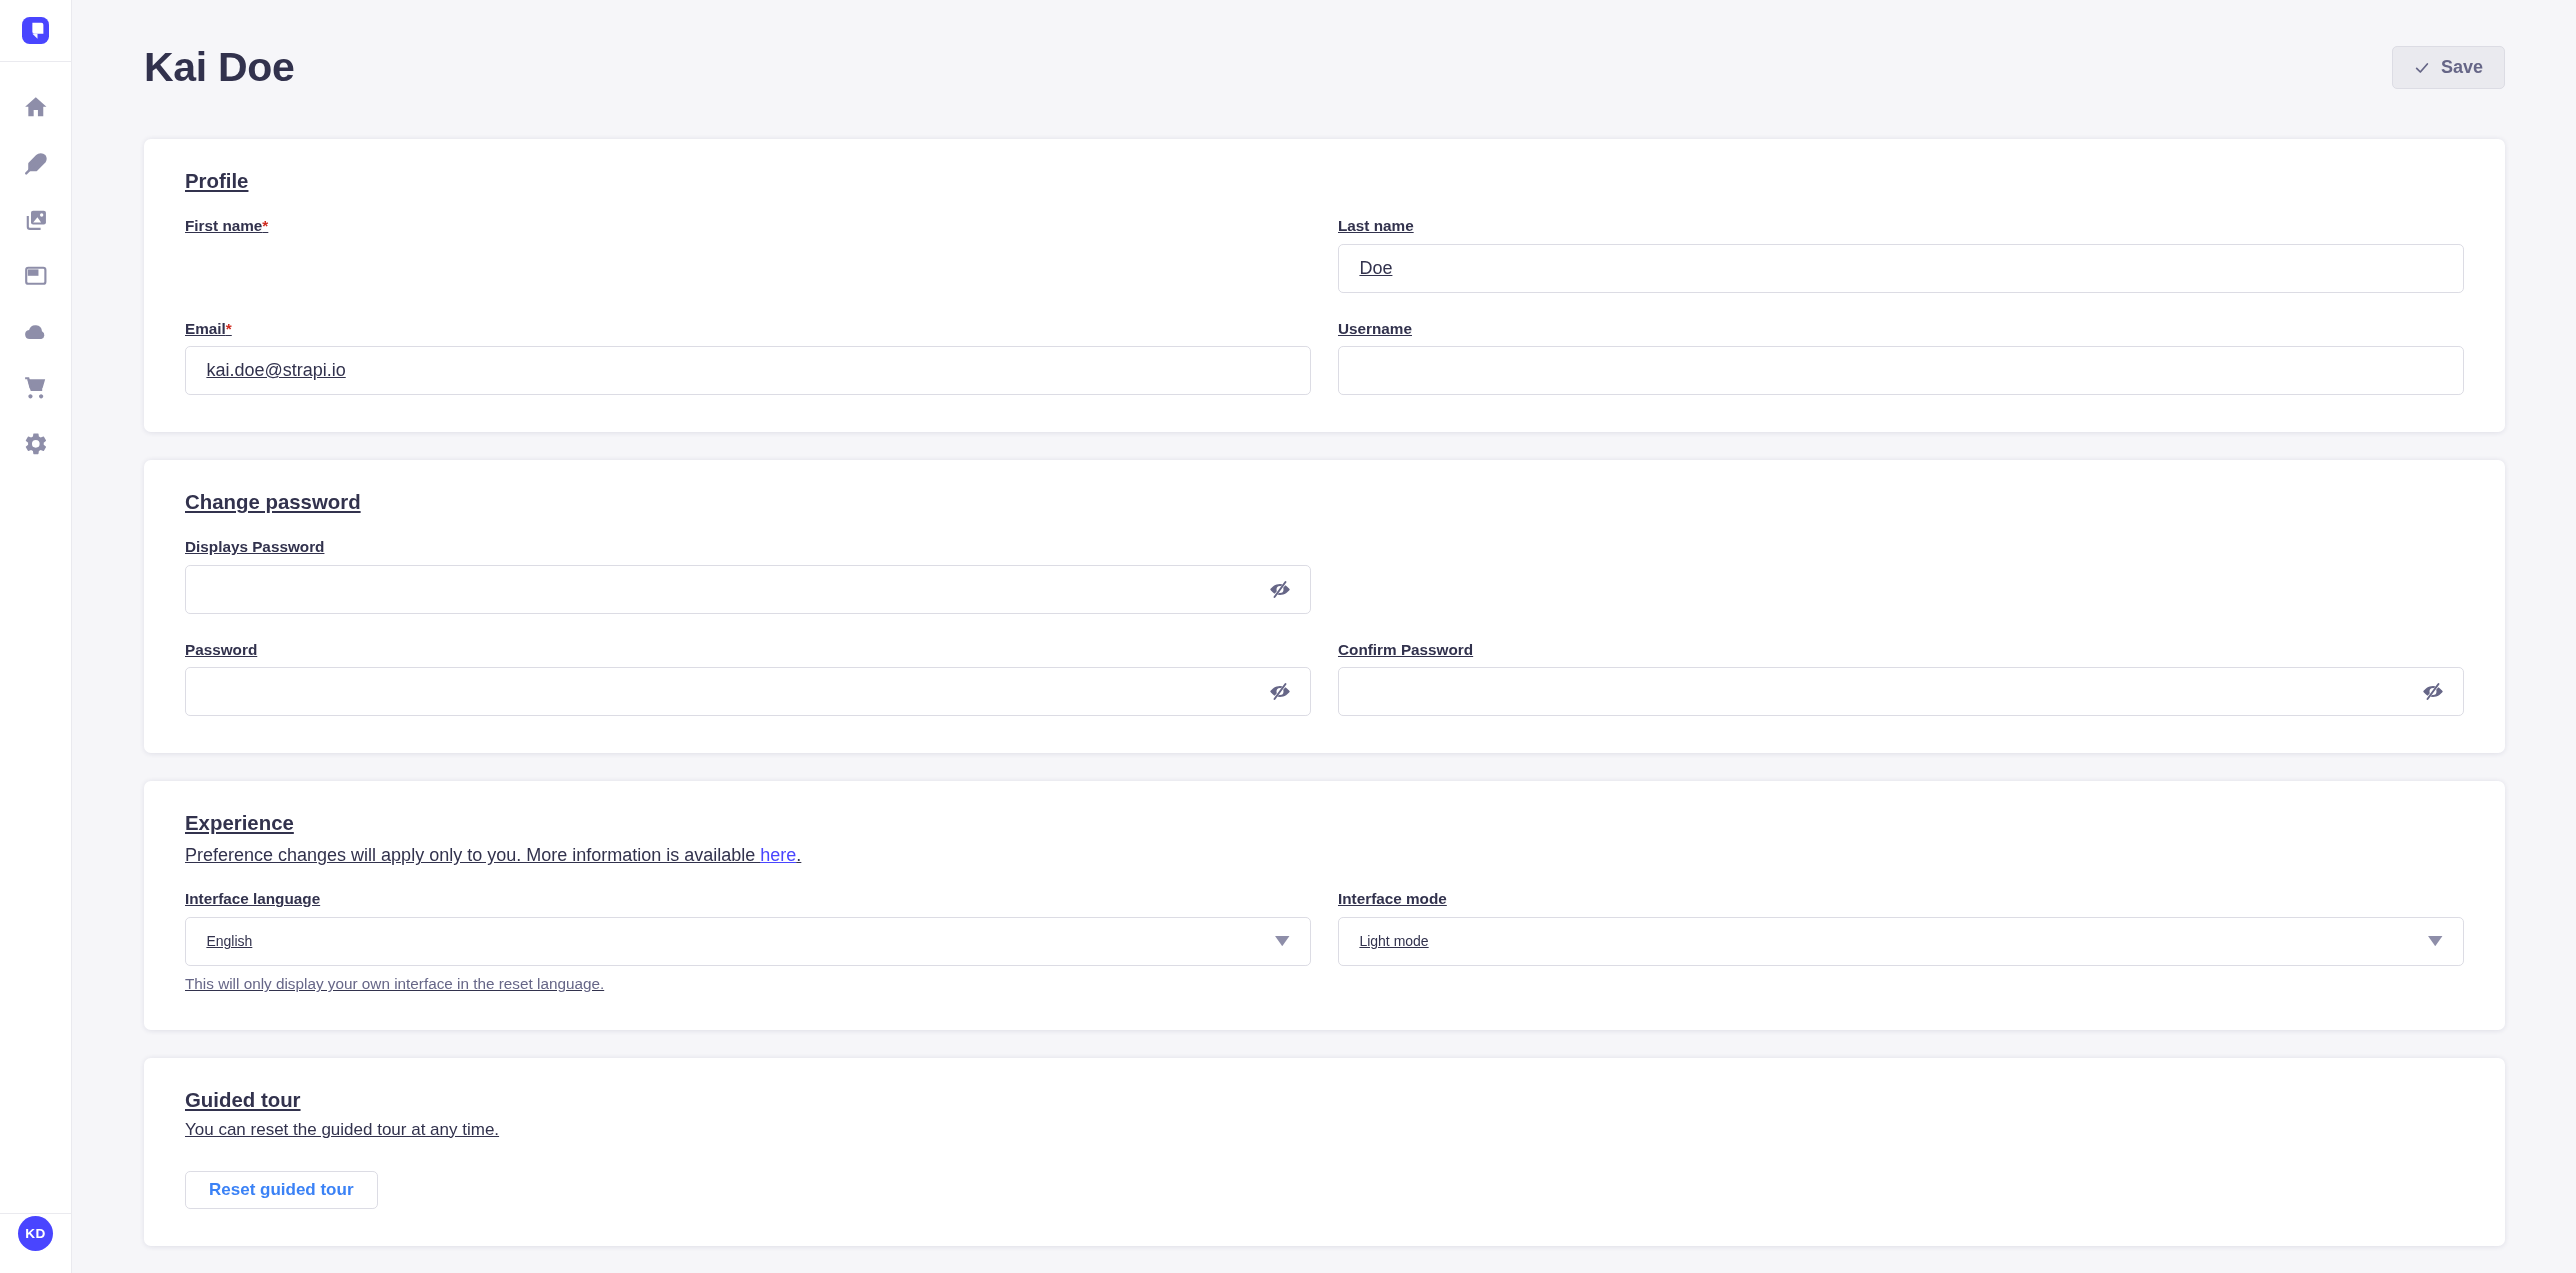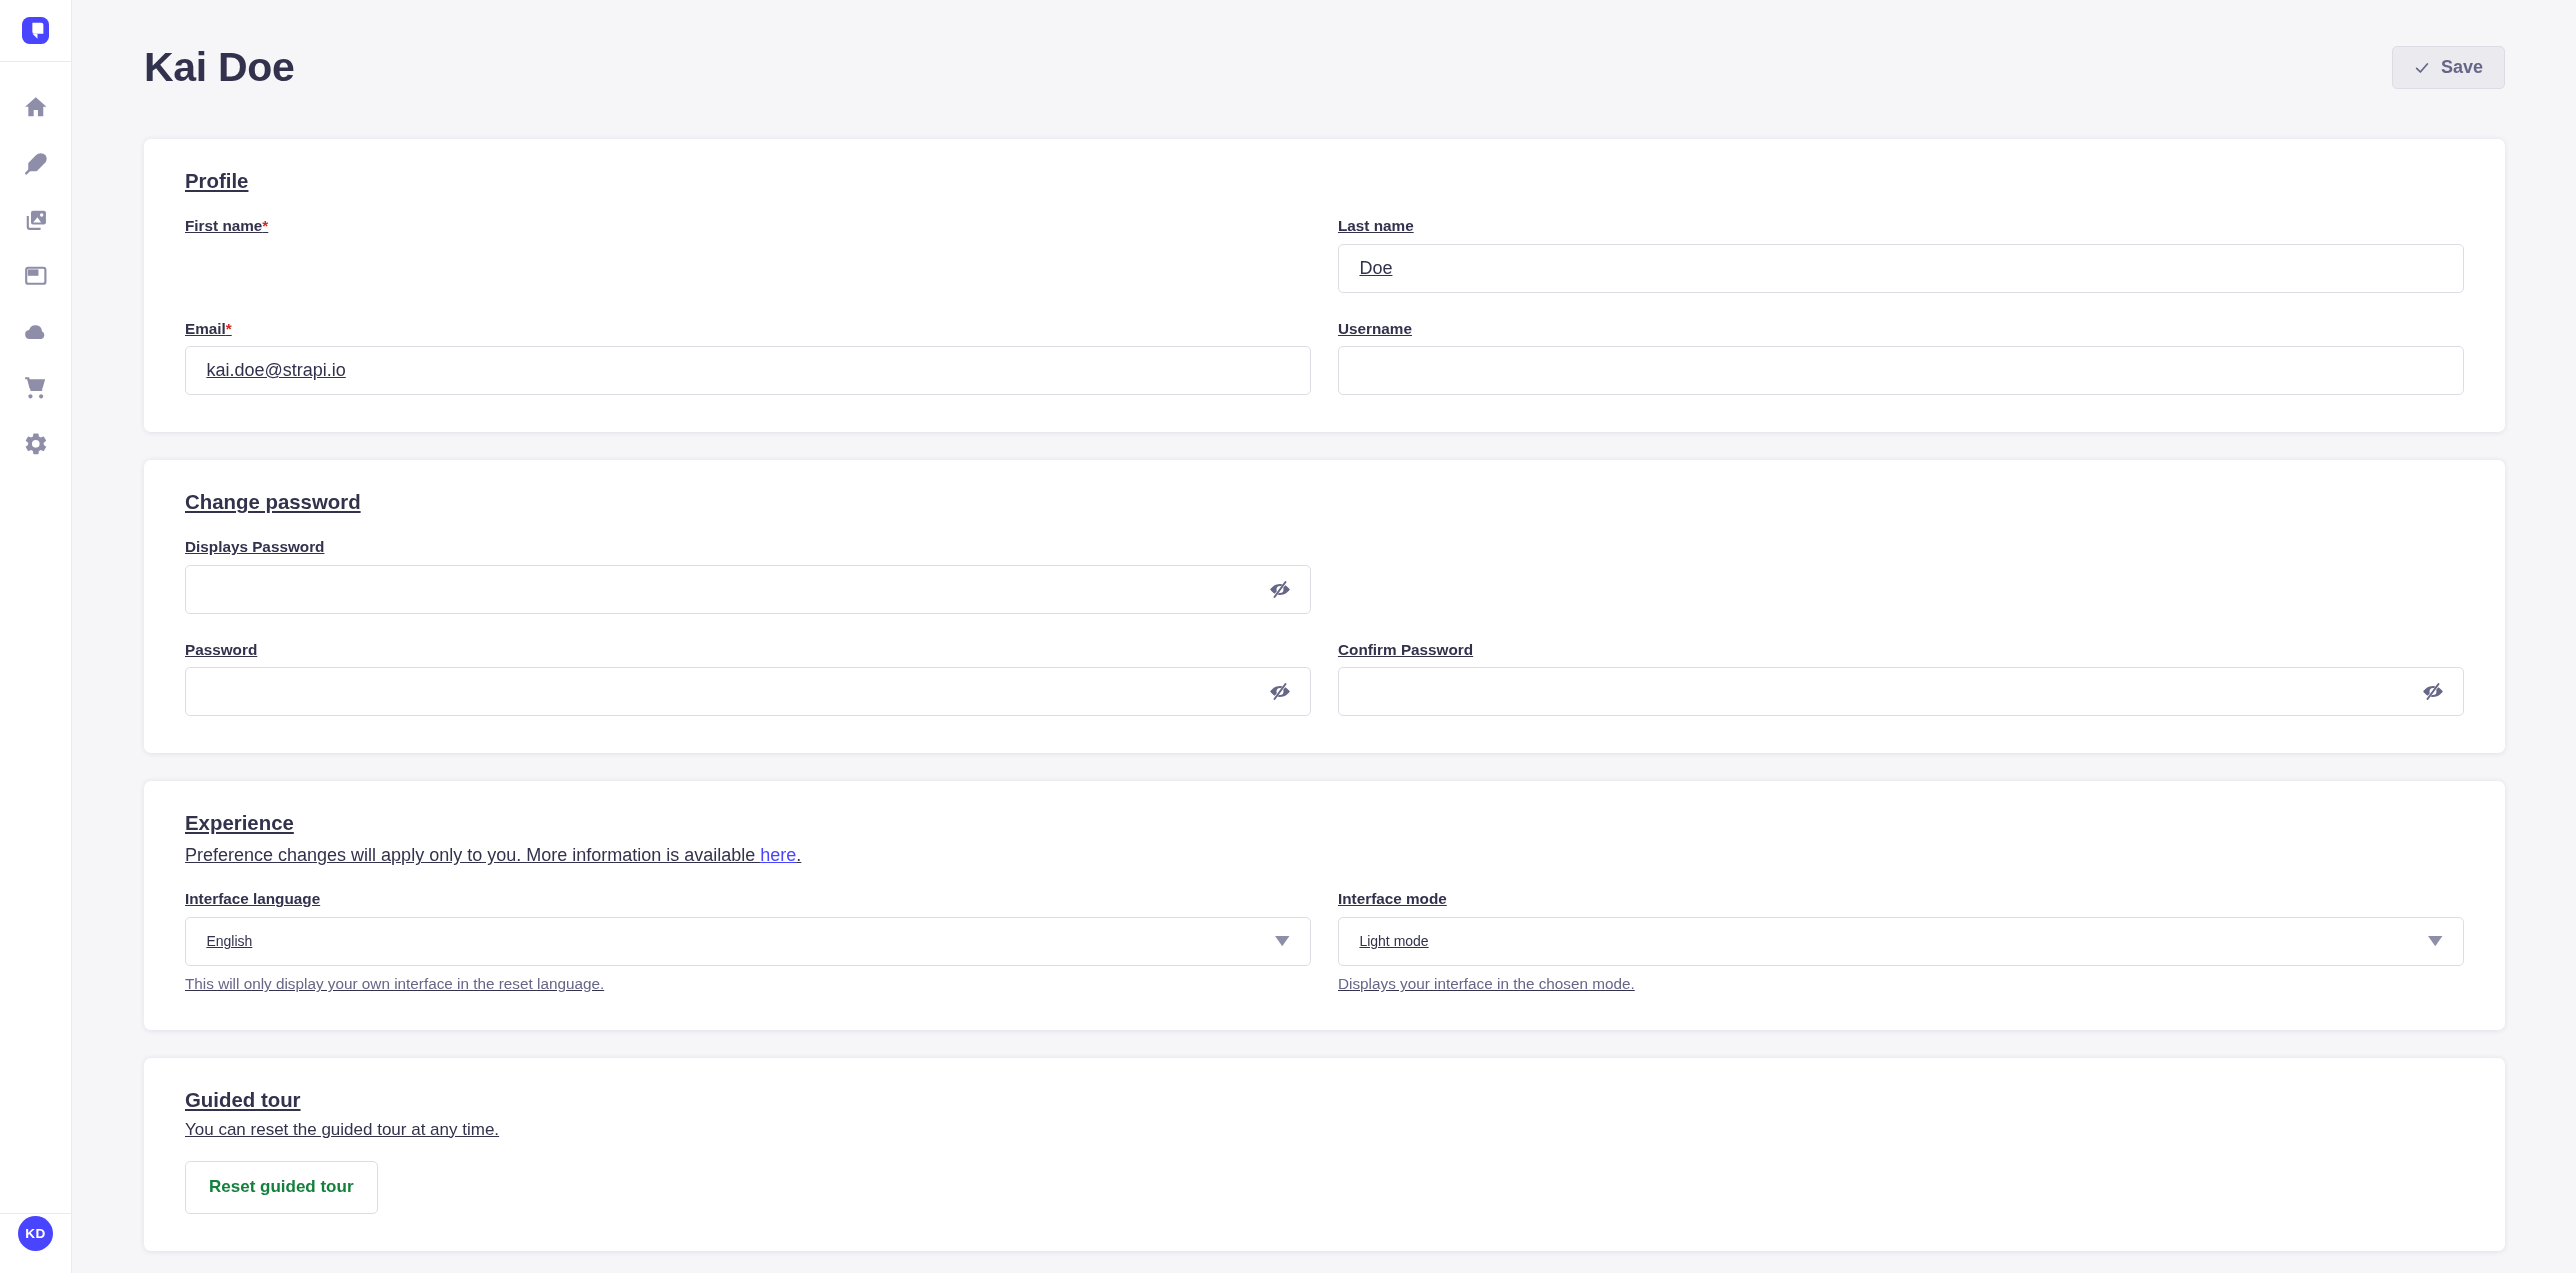--- a/index.html
+++ b/index.html
@@ -147,27 +147,27 @@
   }
 
   .section-desc {
     font-size: 18px; color: #32324d;
     margin-top: 10.2px;
   }
   .inline-link { color: #4945ff; text-decoration: underline; cursor: pointer; }
 
   .tour-desc { font-size: 17px; color: #32324d; margin-top: 7.7px; }
   .reset-btn {
-    margin-top: 21px;
-    height: 53px;
+    margin-top: 31px;
+    height: 38px;
     padding: 0 23px;
     background: #ffffff;
     border: 0.9px solid #dcdce4;
     border-radius: 5.1px;
-    font-size: 17px; font-weight: 600; color: #15803d;
+    font-size: 17px; font-weight: 600; color: #3b82f6;
     font-family: "Liberation Sans", sans-serif;
     cursor: pointer;
   }
 </style>
 </head>
 <body>
 
 <nav class="sidebar">
   <div class="logo-wrap">
     <div class="logo">
@@ -321,21 +321,20 @@
         <p class="field-hint">This will only display your own interface in the reset language.</p>
       </div>
       <div class="field">
         <label class="field-label">Interface mode</label>
         <div class="select-box">
           <span>Light mode</span>
           <svg viewBox="0 0 17 12">
             <path fill="#8e8ea9" d="M0 0h17L8.5 12z"></path>
           </svg>
         </div>
-        <p class="field-hint">Displays your interface in the chosen mode.</p>
       </div>
     </div>
   </section>
 
   <section class="card">
     <h2 class="card-heading">Guided tour</h2>
     <p class="tour-desc">You can reset the guided tour at any time.</p>
     <button class="reset-btn">Reset guided tour</button>
   </section>
 

